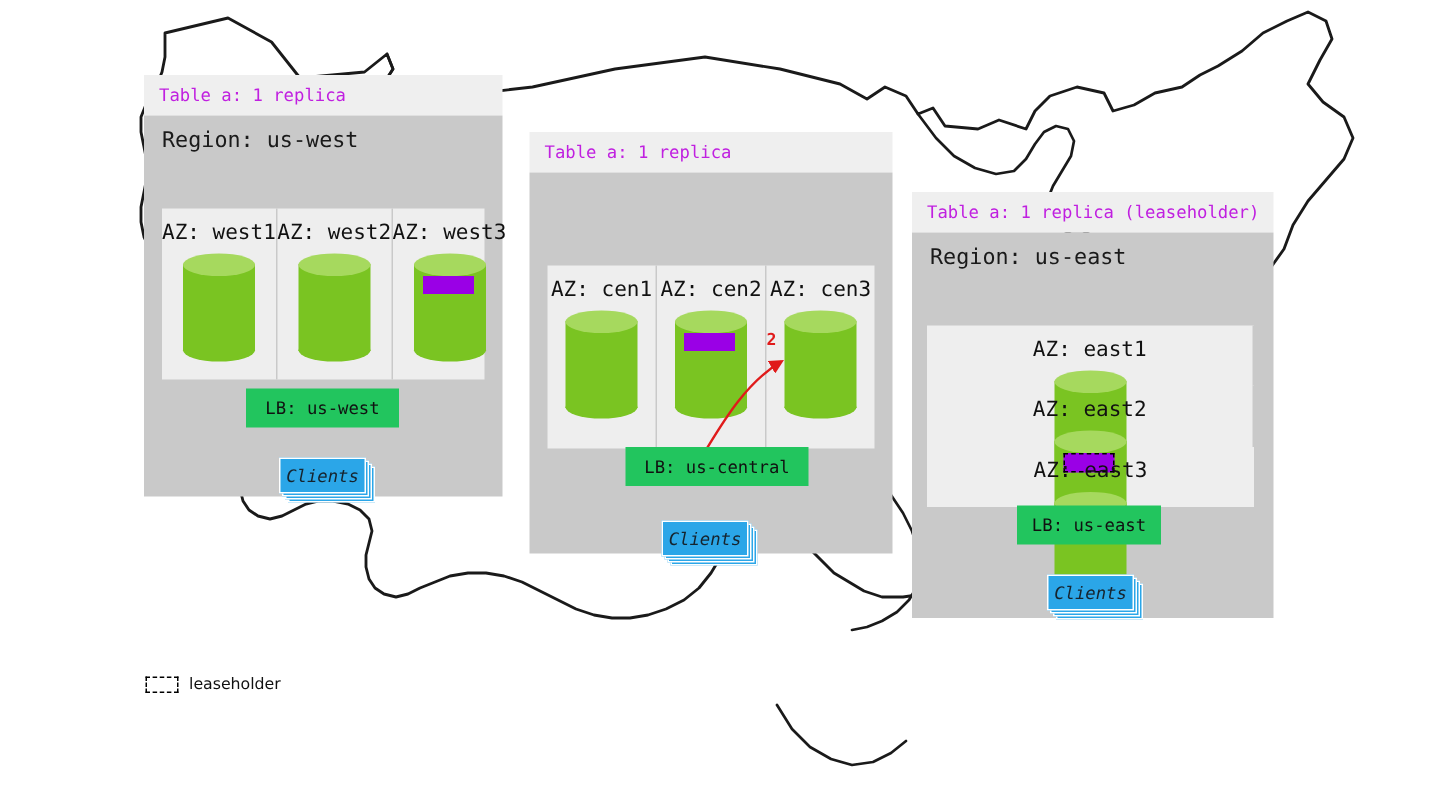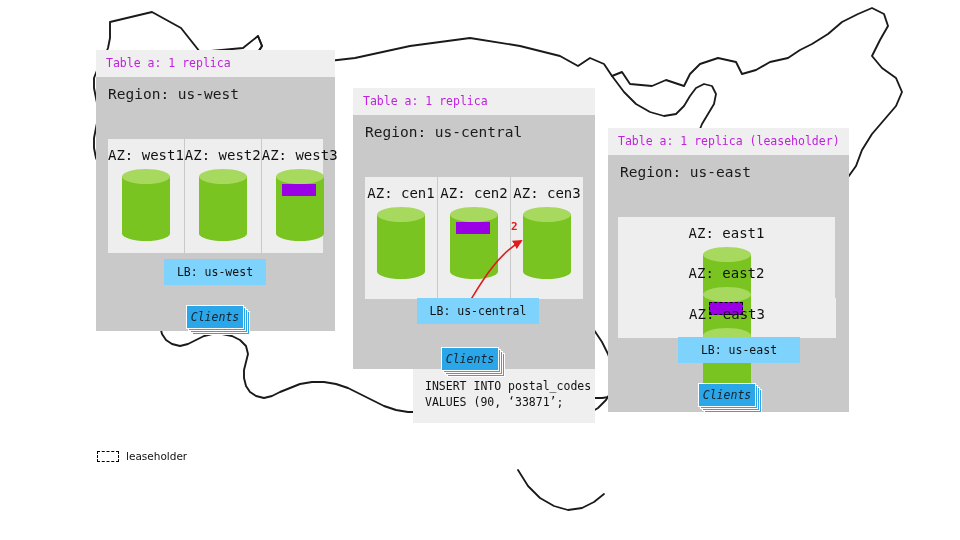--- a/index.html
+++ b/index.html
@@ -92,21 +92,21 @@
     background: #9a00e6;
     z-index: 5;
   }
   .replica.leaseholder {
     border: 1.5px dashed #000;
     box-sizing: border-box;
   }
 
   .lb-box {
     position: absolute;
-    background: #7dd3fc;
+    background: #22c55e;
     box-sizing: border-box;
     text-align: center;
     font-size: 11.5px;
     color: #111;
     display: flex;
     align-items: center;
     justify-content: center;
     white-space: nowrap;
     z-index: 8;
   }
@@ -248,21 +248,20 @@
         <i class="s2"></i>
         <i class="s1"></i>
         <i class="s0">Clients</i>
       </div>
     </div>
   </div>
 
   <div class="region-card" style="left:353px; top:88px; width:242px; height:281px;">
     <div class="banner" style="width:242px; height:27px;">Table a: 1 replica</div>
     <div class="region-body" style="width:242px; height:254px;">
-      <div class="region-title">Region: us-central</div>
 
       <div class="az-strip" style="left:12px; top:62px; width:218px; height:122px;">
         <div class="az-cell">
           <div class="az-label">AZ: cen1</div>
           <div class="cyl-wrap" style="top:30px; width:48px; height:72px;">
             <div class="cyl">
               <div class="bot"></div>
               <div class="body"></div>
               <div class="top"></div>
             </div>
@@ -303,22 +302,20 @@
 
       <div class="lb-box" style="left:64px; top:183px; width:122px; height:26px;">LB: us-central</div>
 
       <div class="clients" style="left:88px; top:232px;">
         <i class="s3"></i>
         <i class="s2"></i>
         <i class="s1"></i>
         <i class="s0">Clients</i>
       </div>
     </div>
-    <div class="sql-box" style="left:60px; top:281px; width:182px; height:54px;">INSERT INTO postal_codes
-VALUES (90, ‘33871’;</div>
   </div>
 
   <div class="region-card" style="left:608px; top:128px; width:241px; height:284px;">
     <div class="banner" style="width:241px; height:27px;">Table a: 1 replica (leaseholder)</div>
     <div class="region-body" style="width:241px; height:257px;">
       <div class="region-title">Region: us-east</div>
 
       <div class="az-strip" style="left:10px; top:62px; width:218px; height:121px;flex-direction:column;">
         <div class="az-cell">
           <div class="az-label">AZ: east1</div>
@@ -346,21 +343,21 @@
           <div class="cyl-wrap" style="top:30px; width:48px; height:72px;">
             <div class="cyl">
               <div class="bot"></div>
               <div class="body"></div>
               <div class="top"></div>
             </div>
           </div>
         </div>
       </div>
 
-      <div class="lb-box" style="left:70px; top:182px; width:122px; height:26px;">LB: us-east</div>
+      <div class="lb-box" style="left:70px; top:182px; width:96px; height:26px;">LB: us-east</div>
 
       <div class="clients" style="left:90px; top:228px;">
         <i class="s3"></i>
         <i class="s2"></i>
         <i class="s1"></i>
         <i class="s0">Clients</i>
       </div>
     </div>
   </div>
 

